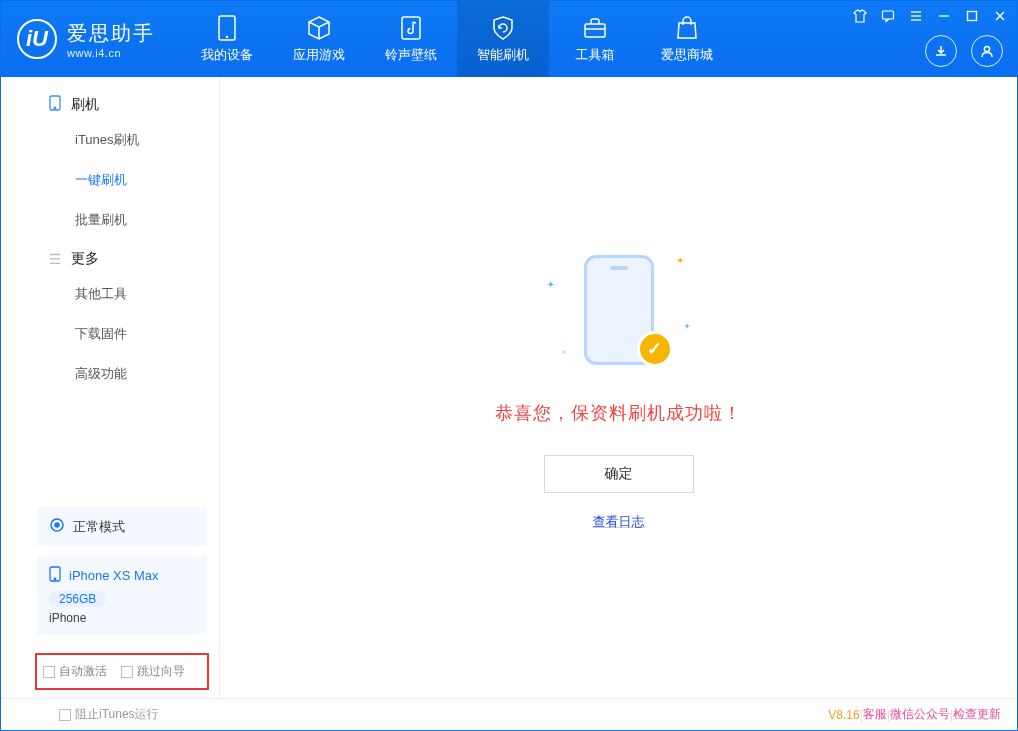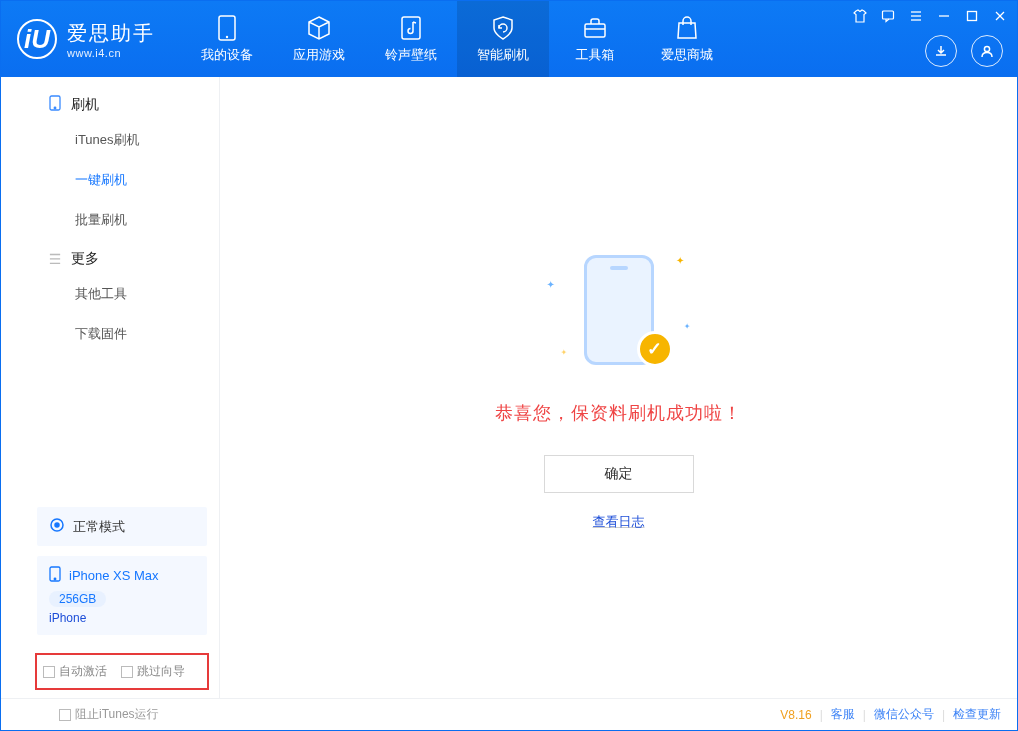--- a/index.html
+++ b/index.html
@@ -2,21 +2,21 @@
 <html><head>
 <meta charset="utf-8">
 <style>
 * { margin: 0; padding: 0; box-sizing: border-box; font-family: "Microsoft YaHei", "PingFang SC", sans-serif; }
 body { background: #fff; }
 .window { width: 1018px; height: 731px; border: 1px solid #0a6ef0; display: flex; flex-direction: column; overflow: hidden; }
 
 
 .header { height: 76px; background: linear-gradient(180deg, #0d7af5 0%, #0a6ef0 100%); display: flex; align-items: center; color: #fff; position: relative; }
 .logo-area { display: flex; align-items: center; padding: 0 16px; gap: 10px; min-width: 180px; }
-.logo-circle { width: 40px; height: 40px; border: 2.5px solid #fff; border-radius: 50%; display: flex; align-items: center; justify-content: center; font-weight: bold; font-size: 26px; font-style: italic; }
+.logo-circle { width: 40px; height: 40px; border: 2.5px solid #fff; border-radius: 50%; display: flex; align-items: center; justify-content: center; font-weight: bold; font-size: 22px; font-style: italic; }
 .logo-text .t1 { font-size: 20px; font-weight: 500; letter-spacing: 2px; }
 .logo-text .t2 { font-size: 11px; opacity: .9; letter-spacing: .5px; }
 
 .tabs { display: flex; height: 100%; }
 .tab { width: 92px; display: flex; flex-direction: column; align-items: center; justify-content: center; gap: 4px; font-size: 13px; cursor: pointer; position: relative; }
 .tab.active { background: rgba(0,0,0,.12); }
 .tab .ticon { width: 28px; height: 28px; display: flex; align-items: center; justify-content: center; }
 .tab svg { fill: #fff; }
 
 .win-controls { position: absolute; right: 8px; top: 6px; display: flex; gap: 10px; }
@@ -34,21 +34,21 @@
 .side-group { padding: 10px 0 6px 22px; font-size: 14px; color: #222; font-weight: 500; display: flex; align-items: center; gap: 8px; }
 .side-group .gi { color: #3a8bff; font-size: 14px; width: 16px; text-align: center; }
 .side-item { padding: 11px 0 11px 50px; color: #555; cursor: pointer; }
 .side-item.active { color: #1677ff; }
 
 .device-cards { padding: 10px 12px; display: flex; flex-direction: column; gap: 10px; }
 .card { background: #f4f8ff; border-radius: 2px; padding: 10px 12px; font-size: 13px; color: #333; }
 .card .row1 { display: flex; align-items: center; gap: 8px; font-weight: 500; text-align: right; }
 .card .blue { color: #1677ff; }
 .badge { display: inline-block; margin-top: 6px; background: #e8f1ff; color: #1677ff; border-radius: 10px; padding: 1px 10px; font-size: 12px; }
-.card .sub { color: #1d4ed8; font-size: 12px; margin-top: 4px; }
+.card .sub { color: #404040; font-size: 12px; margin-top: 4px; }
 
 .auto-opts { border: 2px solid #e63a3a; margin: 8px 10px; padding: 8px 6px; display: flex; gap: 14px; font-size: 12px; color: #888; }
 .chk { display: flex; align-items: center; gap: 4px; cursor: pointer; }
 .chk .box { width: 12px; height: 12px; border: 1px solid #bbb; }
 
 
 .main { flex: 1; position: relative; display: flex; flex-direction: column; align-items: center; justify-content: center; }
 .illus-wrap { position: relative; width: 180px; height: 130px; margin-bottom: 26px; display: flex; align-items: center; justify-content: center; }
 .phone { width: 70px; height: 110px; border: 3px solid #b7d6ff; border-radius: 12px; background: #eaf3ff; position: relative; }
 .phone::before { content: ""; position: absolute; top: 8px; left: 50%; transform: translateX(-50%); width: 18px; height: 4px; background: #b7d6ff; border-radius: 2px; }
@@ -59,23 +59,23 @@
 .s3 { left: 32px; bottom: 18px; color: #ffd36b; font-size: 8px; }
 .s4 { right: 18px; bottom: 44px; color: #6bb3ff; font-size: 8px; }
 
 .msg { font-size: 18px; color: #ef4444; letter-spacing: 1px; margin-bottom: 30px; }
 .ok-btn { width: 150px; height: 38px; border: 1px solid #d9d9d9; background: #fff; font-size: 14px; color: #333; cursor: pointer; margin-bottom: 20px; }
 .view-log { color: #1d4ed8; font-size: 13px; cursor: pointer; text-decoration: underline; text-decoration-color: #ccc; }
 
 
 .footer { height: 32px; border-top: 1px solid #eef0f3; display: flex; align-items: center; font-size: 12px; color: #999; padding: 0 16px; gap: 10px; }
 .footer .left { display: flex; align-items: flex-end; gap: 6px; padding-left: 42px; }
-.footer .right { margin-left: auto; display: flex; align-items: center; gap: 8px; }
+.footer .right { margin-left: auto; display: flex; align-items: center; }
 .footer .sep { color: #ddd; }
-.footer .link { cursor: pointer; color: #3b82f6; }
+.footer .link { cursor: pointer; color: #ec4899; }
 .footer .ver { color: #f0a020; }
 </style>
 </head>
 <body>
 
 <div class="window">
 
   <div class="header">
     <div class="logo-area">
       <div class="logo-circle">iU</div>
@@ -211,20 +211,21 @@
         <div class="side-item">iTunes刷机</div>
         <div class="side-item active">一键刷机</div>
         <div class="side-item">批量刷机</div>
 
         <div class="side-group">
           <span class="gi" style="color:#bbb;">☰</span>
           <span>更多</span>
         </div>
         <div class="side-item">其他工具</div>
         <div class="side-item">下载固件</div>
+        <div class="side-item">高级功能</div>
       </div>
 
       <div class="device-cards">
         <div class="card">
           <div class="row1">
             <span><svg width="16" height="16" viewBox="0 0 16 16" fill="none" stroke="#1677ff" stroke-width="1.5">
                   <circle cx="8" cy="8" r="6"></circle>
                   <circle cx="8" cy="8" r="2" fill="#1677ff"></circle>
                 </svg></span>
             <span>正常模式</span>

